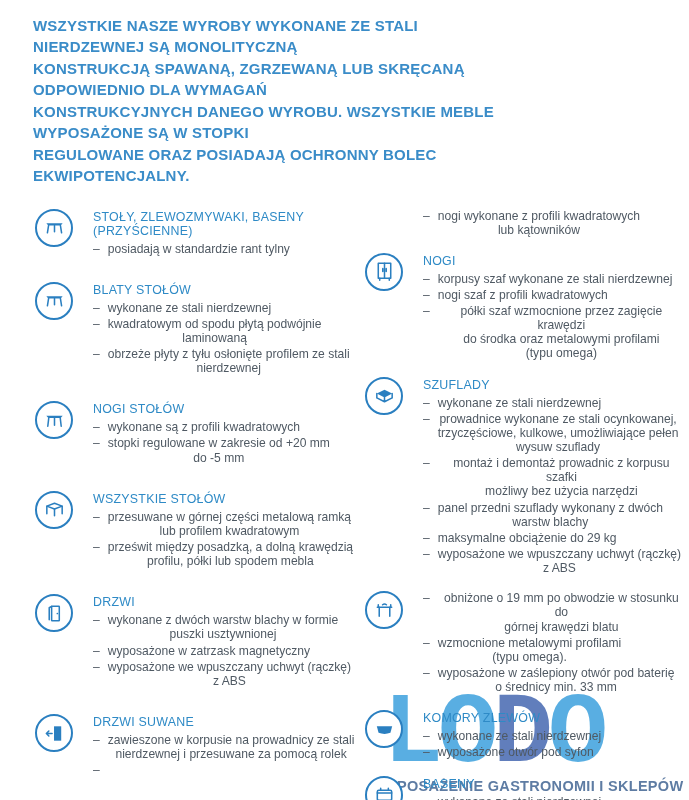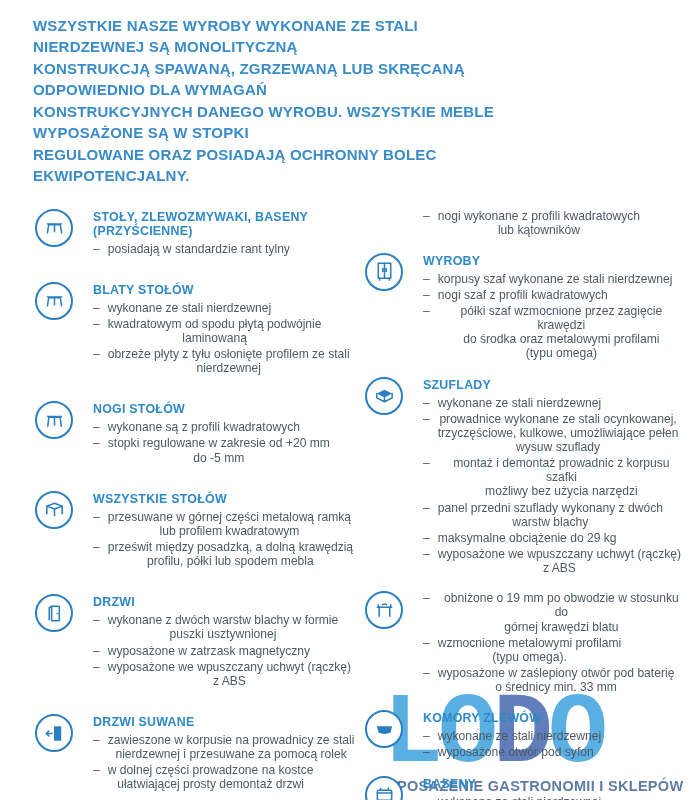--- a/index.html
+++ b/index.html
@@ -43,21 +43,21 @@
     border-radius:50%;
     display:flex; align-items:center; justify-content:center;
     color:#2a7fc0;
     background:#fff;
   }
   .icon-circle svg { display:block; }
 
   .content { flex:1; min-width:0; padding-top:1px; }
   .section-title {
     font-size:12.4px;
-    font-weight:700;
+    font-weight:400;
     color:#2e8ac6;
     letter-spacing:.25px;
     margin:1px 0 4px 0;
   }
   .bullet {
     display:flex;
     gap:8px;
     font-size:12.1px;
     line-height:1.17;
     color:#4f5963;
@@ -233,22 +233,20 @@
           </div>
           <div class="content">
             <div class="section-title">DRZWI SUWANE</div>
             <div class="bullet">
               <span class="dash">–</span>
               <span class="btext">zawieszone w korpusie na prowadnicy ze stali
 nierdzewnej i przesuwane za pomocą rolek</span>
             </div>
             <div class="bullet">
               <span class="dash">–</span>
-              <span class="btext">w dolnej części prowadzone na kostce
-ułatwiającej prosty demontaż drzwi</span>
             </div>
           </div>
         </div>
         <div class="section">
           <div class="icon-cell">
             <div class="icon-circle"></div>
           </div>
           <div class="content">
             <div class="section-title">REGAŁY</div>
           </div>
@@ -268,21 +266,21 @@
         <div class="section">
           <div class="icon-cell">
             <div class="icon-circle">
               <svg width="23" height="23" viewBox="0 0 24 24">
                 <rect x="5.5" y="3.5" width="13" height="15.5" stroke="currentColor" stroke-width="1.6" fill="none" stroke-linecap="round" stroke-linejoin="round"></rect>
                 <path d="M12 3.5 V19 M10.2 9 V12 M13.8 9 V12 M7 19 V21 M17 19 V21" stroke="currentColor" stroke-width="1.6" fill="none" stroke-linecap="round" stroke-linejoin="round"></path>
               </svg>
             </div>
           </div>
           <div class="content">
-            <div class="section-title">WYROBY</div>
+            <div class="section-title">NOGI</div>
             <div class="bullet">
               <span class="dash">–</span>
               <span class="btext">korpusy szaf wykonane ze stali nierdzewnej</span>
             </div>
             <div class="bullet">
               <span class="dash">–</span>
               <span class="btext">nogi szaf  z profili kwadratowych</span>
             </div>
             <div class="bullet">
               <span class="dash">–</span>

